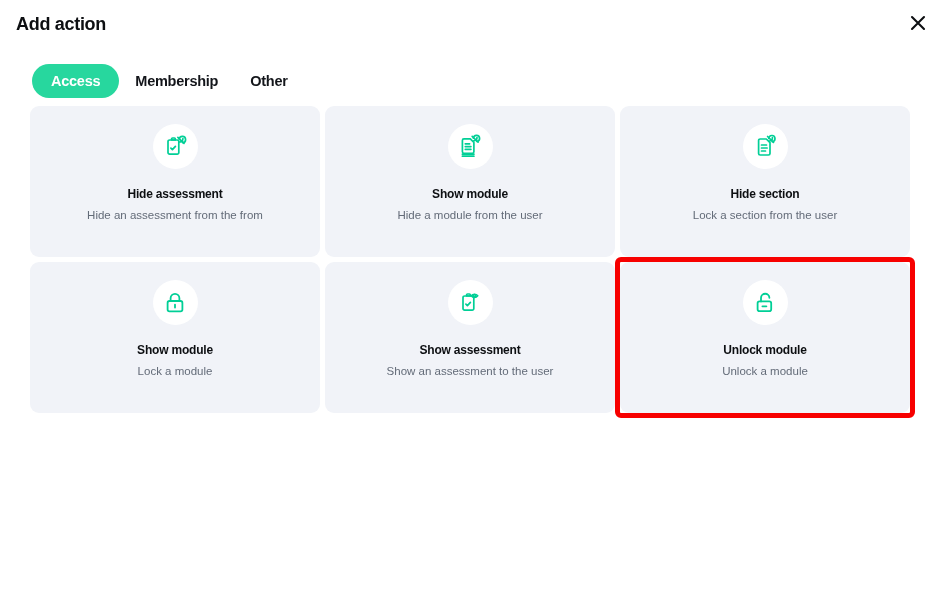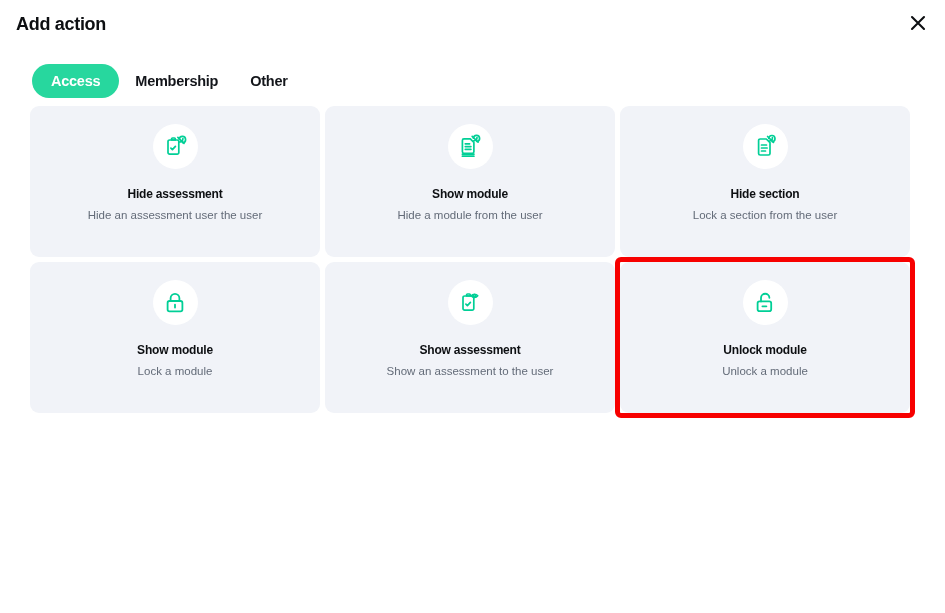--- a/index.html
+++ b/index.html
@@ -185,21 +185,21 @@
           <svg width="26" height="26" viewBox="0 0 26 26" fill="none" stroke="#00cf96" stroke-width="1.7" stroke-linecap="round" stroke-linejoin="round">
             <path d="M6 7.6a1.6 1.6 0 0 1 1.6-1.6h7.6a1.6 1.6 0 0 1 1.6 1.6v11a1.6 1.6 0 0 1-1.6 1.6H7.6A1.6 1.6 0 0 1 6 18.6z"></path>
             <path d="M9.6 6V4.9a.9.9 0 0 1 .9-.9h1.9a.9.9 0 0 1 .9.9V6z"></path>
             <path d="M8.9 14.1l1.5 1.5 3-3.2"></path>
             <path d="M17.2 5.2a3.2 3.2 0 1 1 3.5 3.5"></path>
             <path d="M20.9 4.6a3.2 3.2 0 0 1-3.4 3.4"></path>
             <path d="M15.9 3.3l6.1 6.1"></path>
           </svg>
         </div>
         <div class="card-title">Hide assessment</div>
-        <div class="card-desc">Hide an assessment user the user</div>
+        <div class="card-desc">Hide an assessment from the from</div>
       </div>
     </div>
 
     <div class="card-slot">
       <div class="card">
         <div class="icon-circle">
           <svg width="26" height="26" viewBox="0 0 26 26" fill="none" stroke="#00cf96" stroke-width="1.7" stroke-linecap="round" stroke-linejoin="round">
             <path d="M5.4 6.4a1.5 1.5 0 0 1 1.5-1.5h6.4l3.6 3.6v9.3a1.5 1.5 0 0 1-1.5 1.5H6.9a1.5 1.5 0 0 1-1.5-1.5z"></path>
             <path d="M8.3 9.8h4.3M8.3 12.6h5.6M8.3 15.3h5.6"></path>
             <path d="M5.4 20.2h11.5M5.4 22.2h11.5"></path>

